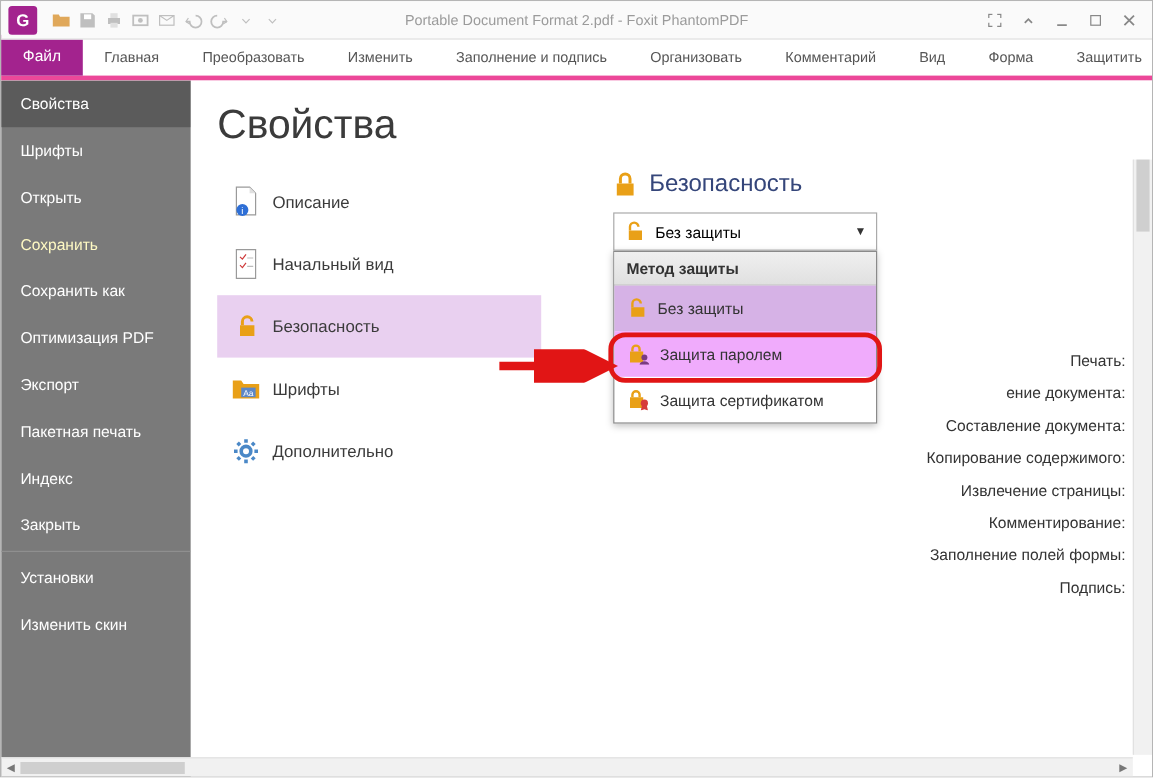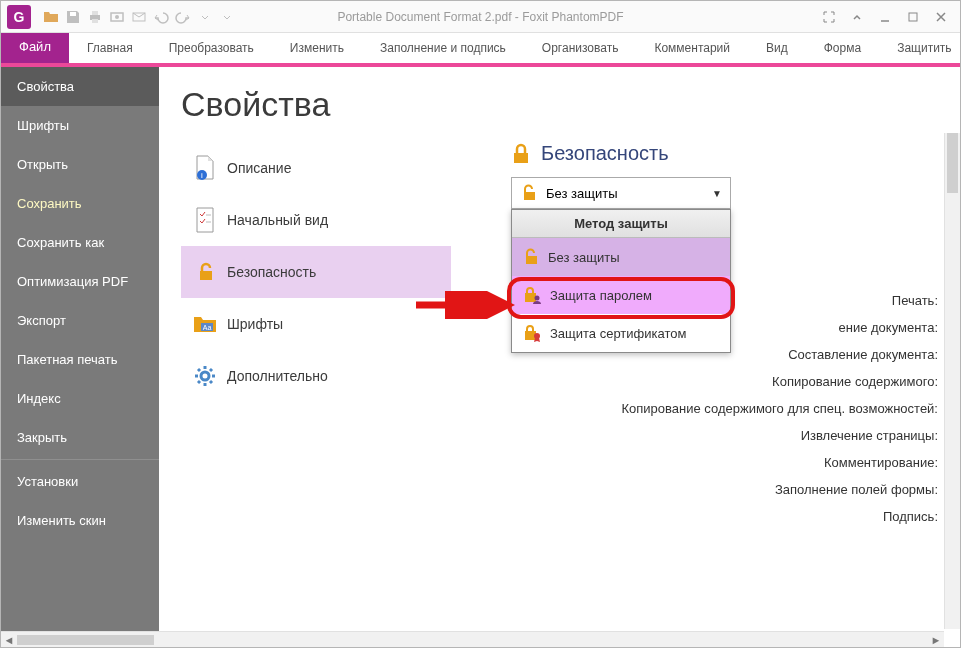--- a/index.html
+++ b/index.html
@@ -37,21 +37,21 @@
   .prop-tab.active { background:#e9d0f0; }
   .prop-tab .picon { width:24px; height:24px; display:flex; align-items:center; justify-content:center; }
 
   .prop-right { flex:1; position:relative; }
   .sec-head { display:flex; align-items:center; gap:10px; margin-bottom:12px; }
   .sec-head-title { font-size:20px; color:#35467a; }
 
   .dropdown { position:relative; width:220px; }
   .dd-display { height:32px; border:1px solid #aaa; display:flex; align-items:center; padding:0 8px; gap:8px; background:#fff; }
   .dd-caret { margin-left:auto; font-size:10px; color:#333; }
-  .dd-panel { position:absolute; top:32px; left:0; width:220px; border:1px solid #8a8a8a; background:#fff; box-shadow:0 2px 6px rgba(0,0,0,.25); z-index:5;text-align:center; }
+  .dd-panel { position:absolute; top:32px; left:0; width:220px; border:1px solid #8a8a8a; background:#fff; box-shadow:0 2px 6px rgba(0,0,0,.25); z-index:5; }
   .dd-header { background:linear-gradient(#f0f0f0,#e0e0e0); border-bottom:1px solid #bbb; padding:6px 10px; font-weight:bold; color:#333; font-size:13px; }
   .dd-opt { display:flex; align-items:center; gap:8px; padding:10px 10px; font-size:13px; color:#333; }
   .dd-opt.sel { background:#d6b2e6; }
   .dd-opt.hl { background:#f0abfc; position:relative; }
 
   .highlight-ring { position:absolute; top:100px; left:-4px; width:228px; height:42px; border:4px solid #e11515; border-radius:14px; pointer-events:none; z-index:7; }
   .arrow { position:absolute; top:114px; left:-95px; z-index:8; pointer-events:none; }
 
   .perm-list { position:absolute; right:0; top:145px; width:330px; text-align:right; }
   .perm-row { padding:6px 0; color:#333; font-size:13px; white-space:nowrap; }
@@ -322,21 +322,20 @@
                 </defs>
               <line x1="0" y1="14" x2="85" y2="14" stroke="#e11515" stroke-width="7" marker-end="url(#ah)"></line>
             </svg>
           </div>
 
           <div class="perm-list">
             <div class="perm-row">Печать:</div>
             <div class="perm-row">ение документа:</div>
             <div class="perm-row">Составление документа:</div>
             <div class="perm-row">Копирование содержимого:</div>
-            <div class="perm-row">Копирование содержимого для спец. возможностей:</div>
             <div class="perm-row">Извлечение страницы:</div>
             <div class="perm-row">Комментирование:</div>
             <div class="perm-row">Заполнение полей формы:</div>
             <div class="perm-row">Подпись:</div>
           </div>
 
         </div>
       </div>
     </div>
 

